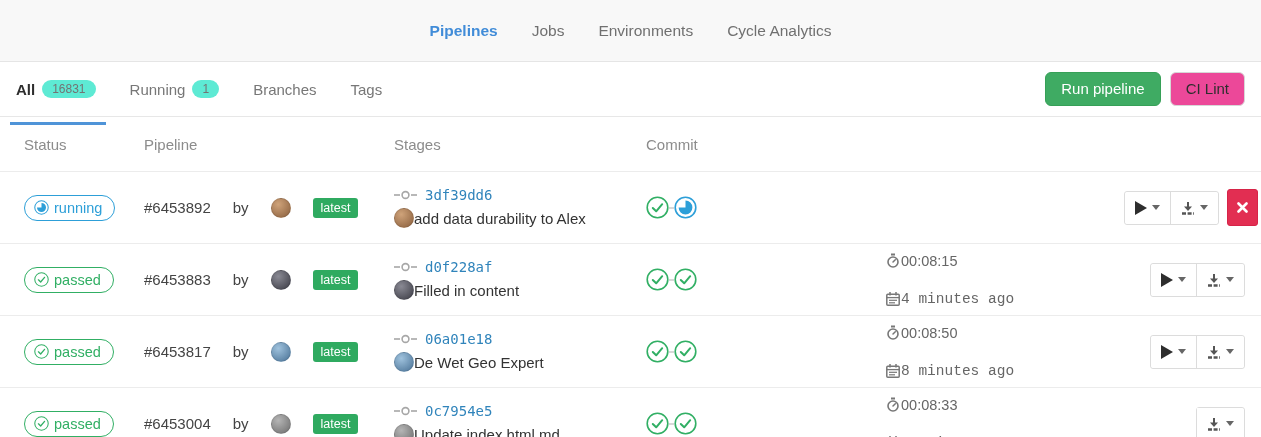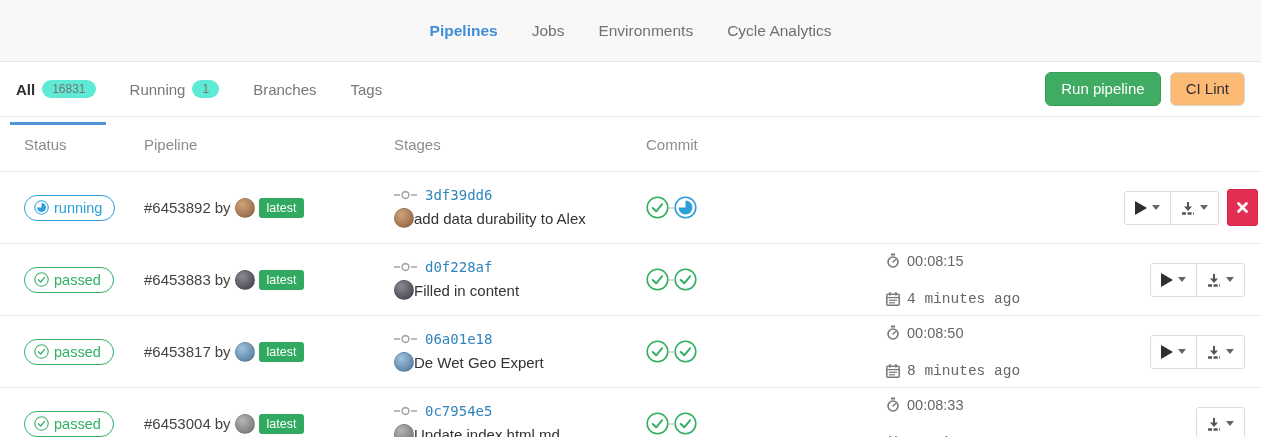--- a/index.html
+++ b/index.html
@@ -19,39 +19,39 @@
     font-size:15px; color:#777; cursor:pointer; position:relative; height:69px; }
   .tab.active { color:#2e2e2e; font-weight:bold; }
   .tab.active::after { content:""; position:absolute; left:-6px; right:-10px;
     bottom:-1px; height:3px; background:#4f94d8; }
   .tab .count { background:#5eead4; color:#737373; font-weight:normal;
     font-size:12px; border-radius:10px; padding:2px 10px; line-height:1.2; }
   .toolbar { margin-left:auto; display:flex; gap:9px; }
   .btn { font-size:15px; border-radius:6px; padding:7px 15px; cursor:pointer;
     border:1px solid transparent; line-height:1.25; }
   .btn-green { background:#3fab63; border-color:#36a057; color:#fff; }
-  .btn-white { background:#fdba74; border-color:#d7d7d7; color:#2e2e2e; }
+  .btn-white { background:#ec4899; border-color:#d7d7d7; color:#2e2e2e; }
 
   
   .thead, .row { display:grid;
     grid-template-columns:120px 250px 252px 240px 238px auto;
     padding:0 16px; align-items:center; }
   .thead { height:55px; color:#8c8c8c; font-size:15px; border-bottom:1px solid #ececec; }
   .thead > div, .row > div { padding-left:8px; }
   .row { height:72px; border-bottom:1px solid #ececec; }
 
   
   .badge { display:inline-flex; align-items:center; gap:5px; border:1px solid;
     border-radius:14px; padding:4px 12px 4px 9px; font-size:14.5px; cursor:pointer;
     background:#fff; }
   .badge.running { color:#2d9fd8; border-color:#2d9fd8; }
   .badge.passed  { color:#31af64; border-color:#31af64; }
 
   
-  .col-pipeline { display:flex; align-items:center; gap:4px; font-size:15px; color:#444; white-space:nowrap; }
+  .col-pipeline { display:flex; align-items:center; gap:22px; font-size:15px; color:#444; white-space:nowrap; }
   .pid { color:#444; text-decoration:none; cursor:pointer; }
   .avatar { width:20px; height:20px; border-radius:50%; display:inline-block;
     flex:none; border:1px solid rgba(0,0,0,.08); cursor:pointer; }
   .av-r0 { background:radial-gradient(circle at 35% 30%, #cfa37a, #8a5f3d); }
   .av-r1 { background:radial-gradient(circle at 35% 30%, #8a8a94, #3b3b44); }
   .av-r2 { background:radial-gradient(circle at 35% 30%, #9fc2dd, #4a7296); }
   .av-r3 { background:radial-gradient(circle at 35% 30%, #b5b5b5, #6e6e6e); }
   .tag { background:#2faa60; color:#fff; font-size:12.5px; border-radius:3px;
     padding:3px 8px; cursor:pointer; }
 
@@ -62,21 +62,21 @@
   .commit-l2 { display:flex; align-items:center; }
   .msg { font-size:15px; color:#333; text-decoration:none; cursor:pointer; white-space:nowrap; }
 
   
   .stages { display:flex; align-items:center; }
   .stage { width:23px; height:23px; display:inline-block; cursor:pointer; }
   .connector { width:5px; height:2px; background:#d8d8d8; display:inline-block; }
 
   
   .timecell { font-size:14.5px; color:#666; }
-  .timecell .line { display:flex; align-items:center; gap:7px; }
+  .timecell .line { display:flex; align-items:center; gap:1px; }
   .timecell .line + .line { margin-top:22px;font-family:Liberation Mono, monospace; }
 
   
   .col-actions { display:flex; justify-content:flex-end; align-items:center; gap:8px; padding-right:0 !important; }
   .btn-group { display:inline-flex; border:1px solid #dcdcdc; border-radius:3px; background:#fff; }
   .icon-btn { display:inline-flex; align-items:center; gap:5px; padding:9px 10px;
     background:#fff; border:none; cursor:pointer; }
   .btn-group .icon-btn + .icon-btn { border-left:1px solid #dcdcdc; }
   .btn-group .icon-btn:first-child { border-radius:3px 0 0 3px; }
   .btn-group .icon-btn:last-child { border-radius:0 3px 3px 0; }

